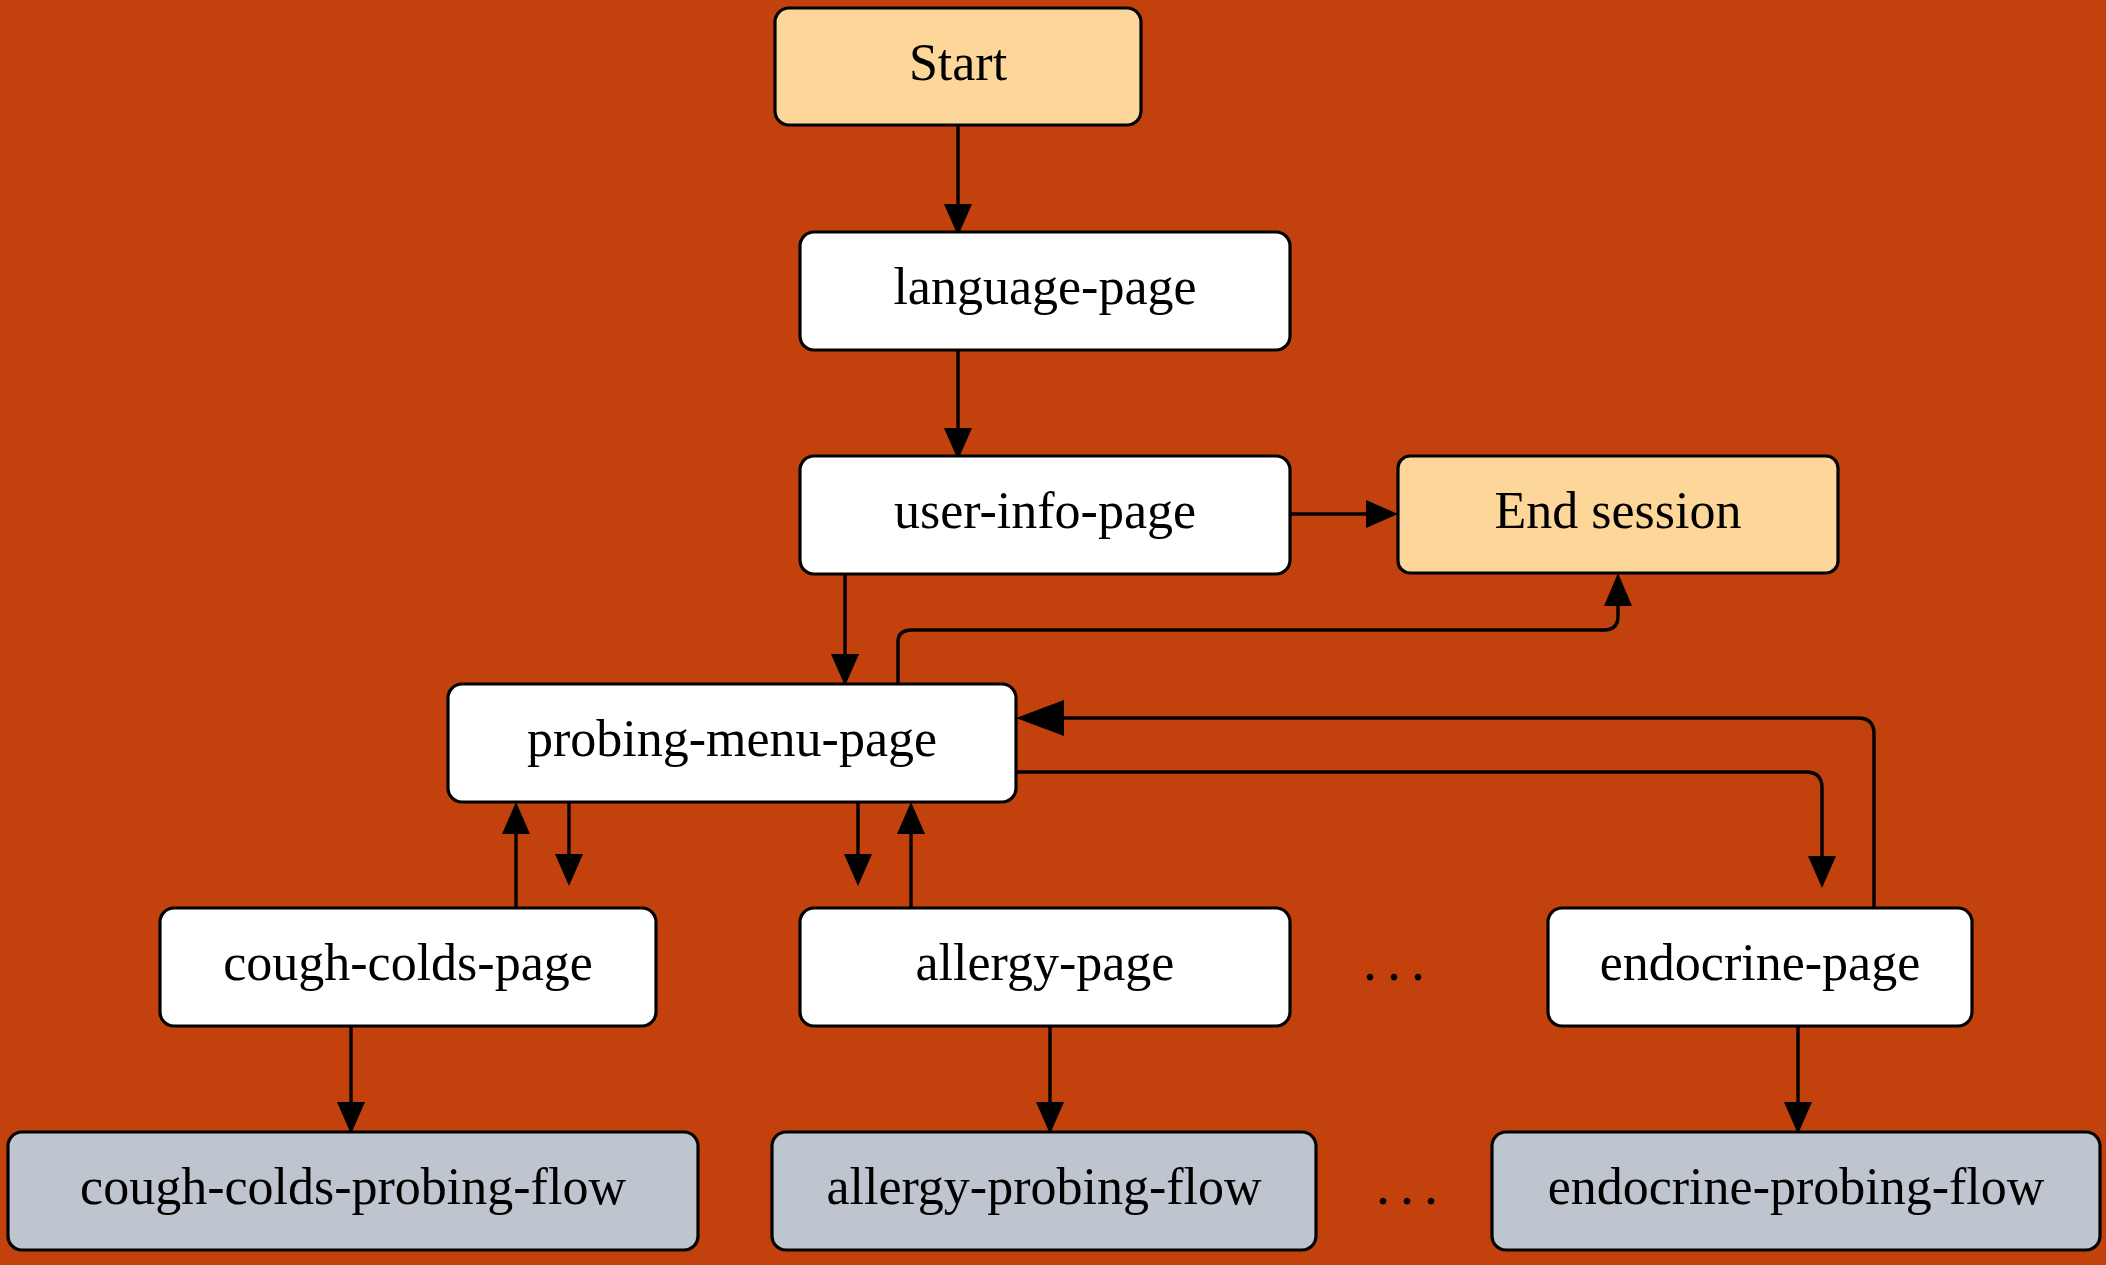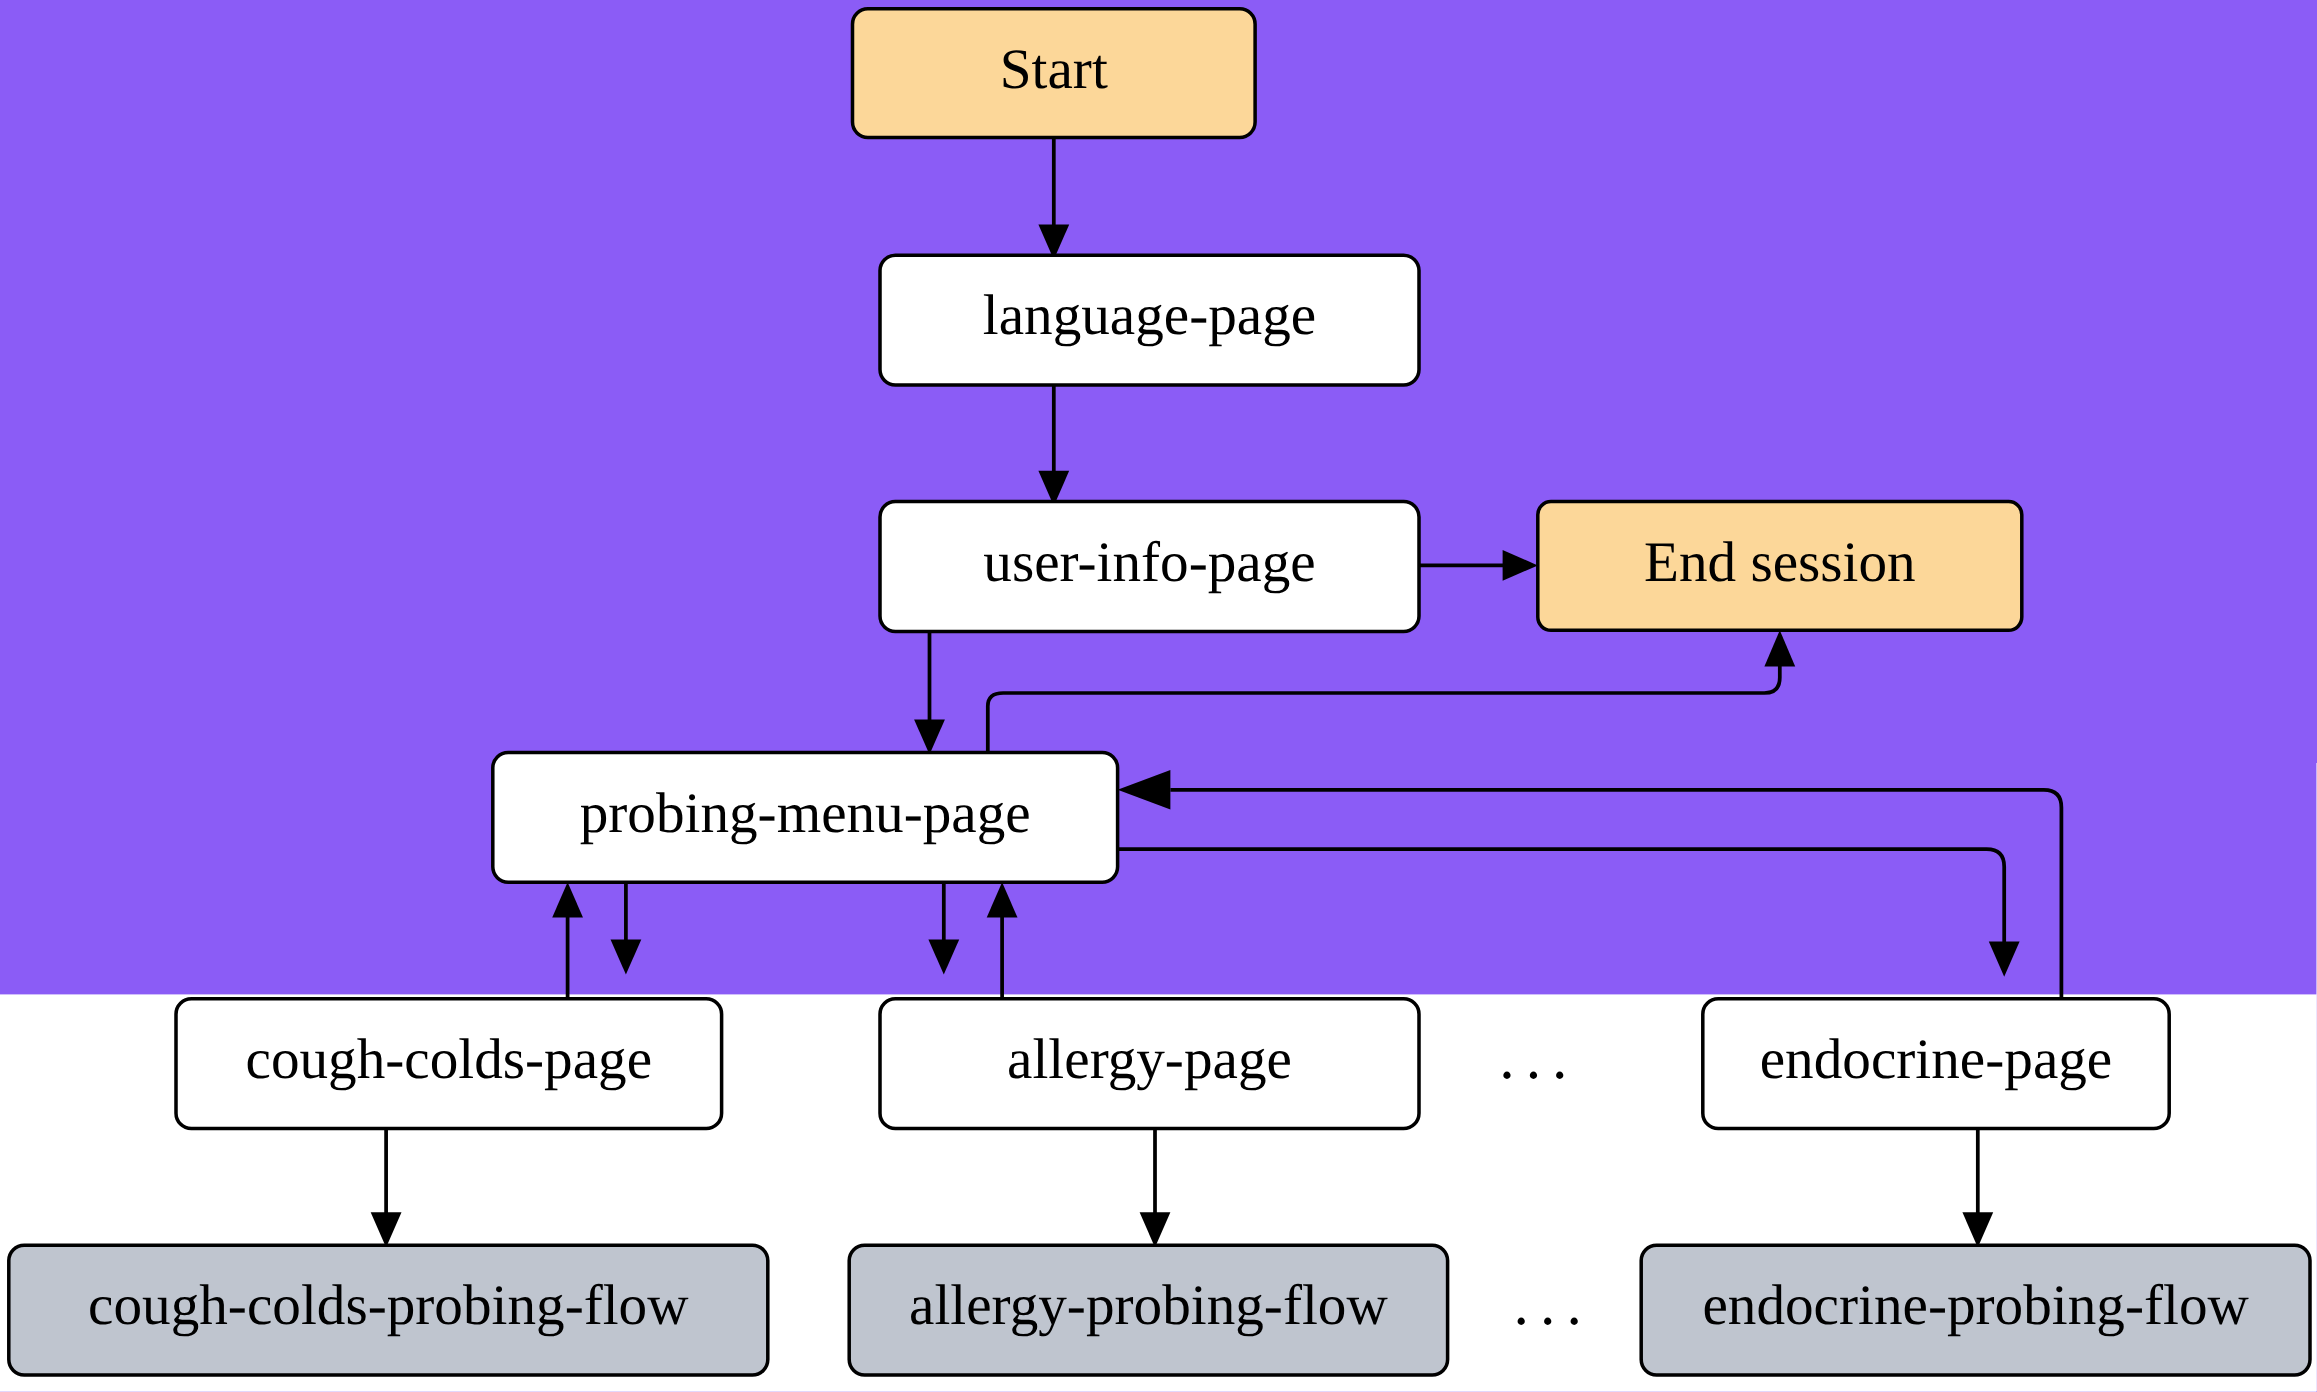--- a/index.html
+++ b/index.html
@@ -10,22 +10,22 @@
   }
   body {
     width: 2106px;
     height: 1265px;
     overflow: hidden;
     font-family: "Liberation Serif", "DejaVu Serif", serif;
   }
   #diagram-root {
     position: relative;
     width: 2106px;
-    height: 904px;
-    background: #8b5cf6;
+    height: 1265px;
+    background: #c2410c;
   }
   svg.flow-canvas {
     position: absolute;
     top: 0;
     left: 0;
     width: 2106px;
     height: 1265px;
     display: block;
   }
   .node-rect {

